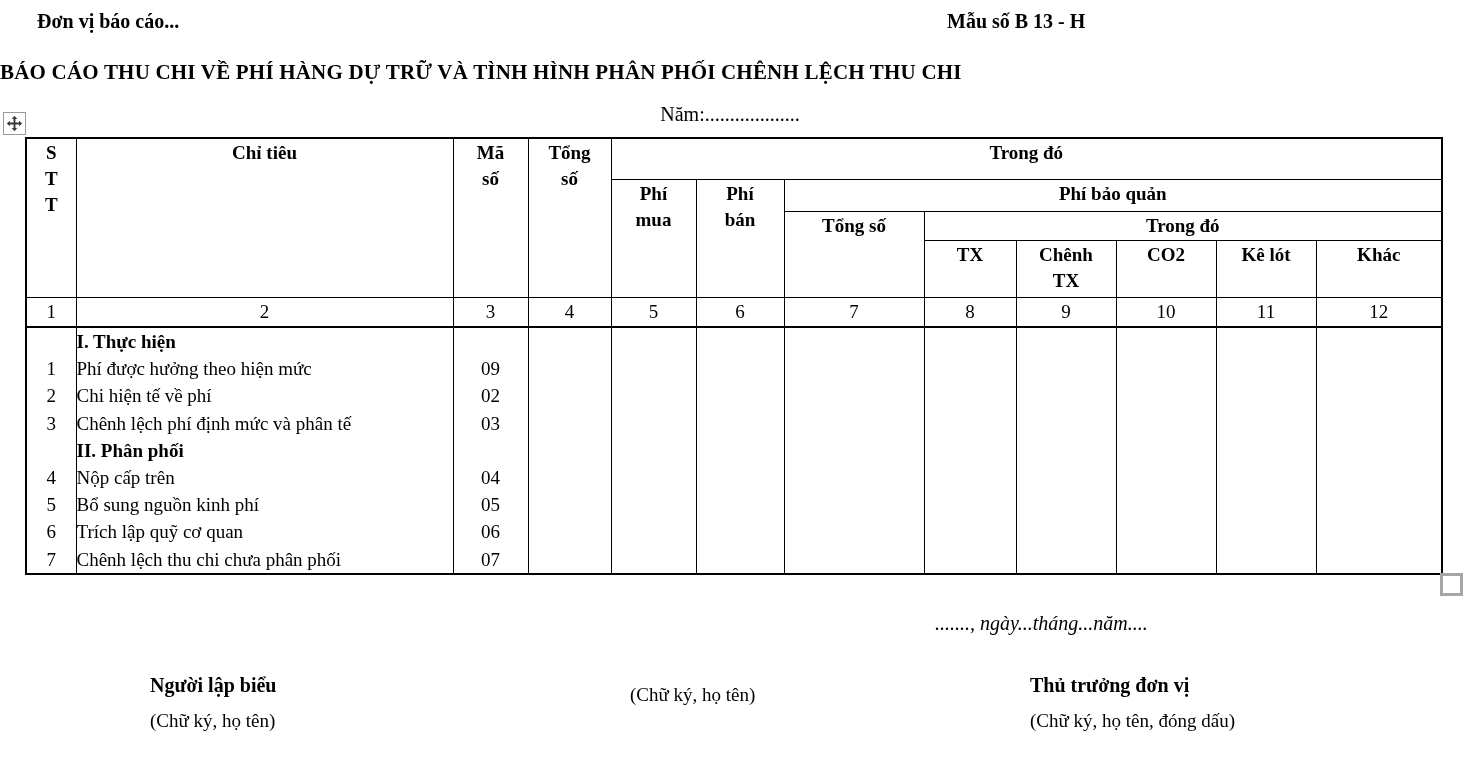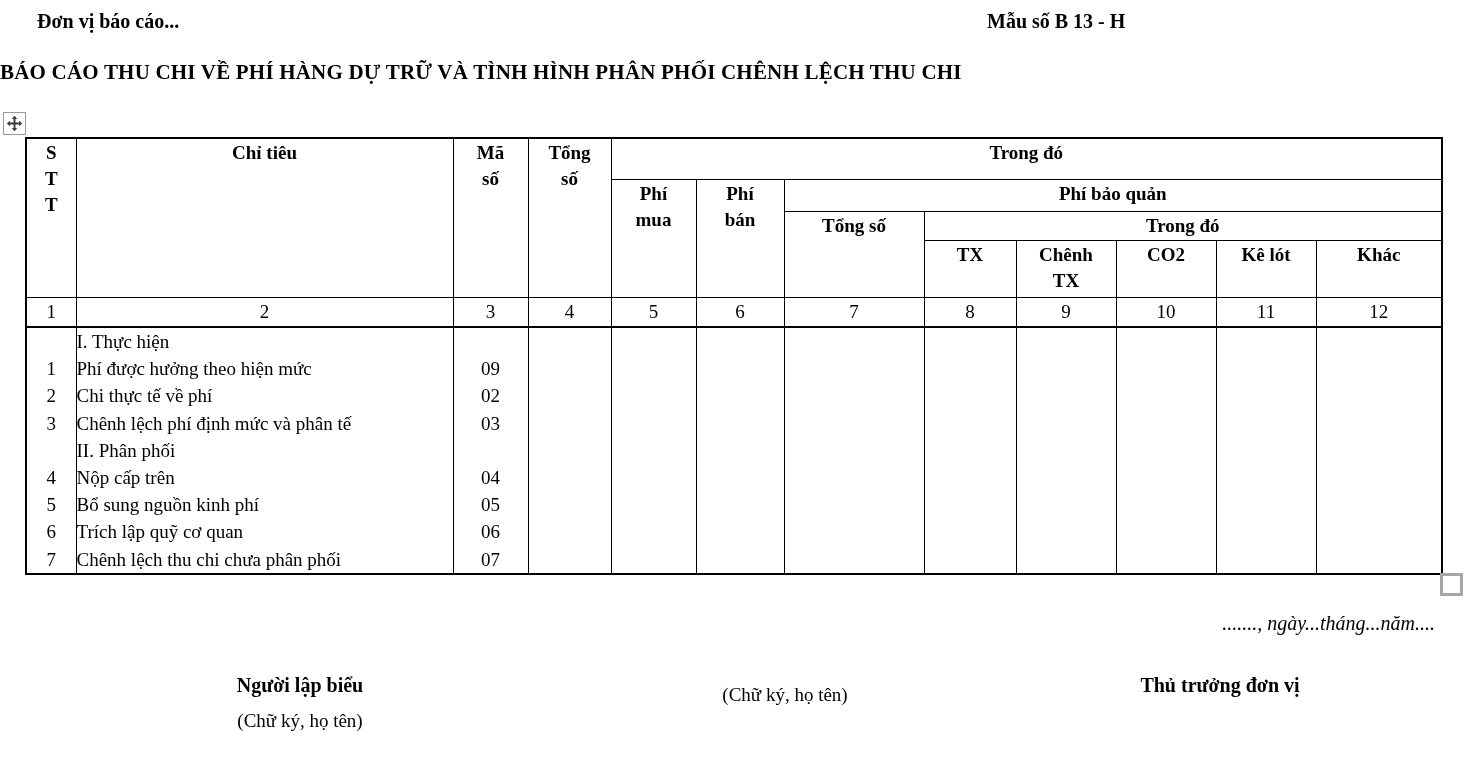--- a/index.html
+++ b/index.html
@@ -1,21 +1,21 @@
 <!DOCTYPE html>
 <html><head>
 <meta charset="utf-8">
 <style>
   html,body{margin:0;padding:0;background:#fff;}
   .page{
     position:relative;width:1477px;height:770px;background:#fff;color:#000;
     font-family:"Liberation Serif","DejaVu Serif",serif;overflow:hidden;padding-left:19px;
   }
   .hdr-left{position:absolute;left:37px;top:10px;font-size:20px;font-weight:bold;}
-  .hdr-right{position:absolute;left:947px;top:10px;font-size:20px;font-weight:bold;margin-left:40px;}
+  .hdr-right{position:absolute;left:947px;top:10px;font-size:20px;font-weight:bold;}
   .doc-title{position:absolute;left:0;top:60px;width:1290px;font-size:21px;font-weight:bold;letter-spacing:.2px;}
   .year-line{position:absolute;left:0;top:103px;width:1460px;text-align:center;font-size:20px;}
 
   .move-handle{
     position:absolute;left:3px;top:112px;width:23px;height:23px;box-sizing:border-box;
     border:1px solid #9a9a9a;background:#fff;display:flex;align-items:center;justify-content:center;
     cursor:move;
   }
   .resize-handle{
     position:absolute;left:1440px;top:573px;width:23px;height:23px;box-sizing:border-box;
@@ -30,38 +30,39 @@
   table.report td{border:1px solid #000;padding:0;vertical-align:top;overflow:hidden;}
   tr.h td{font-weight:bold;text-align:center;padding:1px 14px;line-height:26px;}
   td.cell-stt{padding-top:5px;line-height:27px;}
   tr.h1{height:41px;} tr.h2{height:32px;} tr.h3{height:28px;} tr.h4{height:57px;}
   tr.nums{height:30px;}
   tr.nums td{text-align:center;font-weight:normal;line-height:28px;border-bottom:2px solid #000;}
   tr.bodyrow{height:245px;}
   td.c-center{text-align:center;}
   td.c-label{text-align:left;padding-left:10px;padding-right:4px;}
   .body-line{line-height:27.2px;min-height:27.2px;white-space:nowrap;}
-  .body-line.bold{font-weight:normal;}
+  .body-line.bold{font-weight:bold;}
 
-  .date-line{position:absolute;left:935px;top:612px;width:500px;text-align:right;font-style:italic;font-size:20px;}
-  .sig{position:absolute;top:672px;text-align:center;}
+  .date-line{position:absolute;left:935px;top:612px;width:500px;text-align:left;font-style:italic;font-size:20px;}
+  .sig{position:absolute;top:672px;}
   .sig1{left:150px;width:300px;}
   .sig2{left:630px;width:310px;}
   .sig3{left:1030px;width:380px;}
   .sig-title{font-size:20px;font-weight:bold;line-height:26px;}
   .sig-note{font-size:19px;margin-top:10px;line-height:25px;}
 </style>
 </head>
 <body>
 
 <div class="page">
 
   <div class="hdr-left">Đơn vị báo cáo...</div>
   <div class="hdr-right">Mẫu số B 13 - H</div>
   <div class="doc-title">BÁO CÁO THU CHI VỀ PHÍ HÀNG DỰ TRỮ VÀ TÌNH HÌNH PHÂN PHỐI CHÊNH LỆCH THU CHI</div>
+  <div class="year-line">Năm:...................</div>
 
   <div class="move-handle">
     <svg width="17" height="17" viewBox="0 0 20 20">
       <path fill="#3a3a3a" d="M10 1 L13.2 4.6 L11.1 4.6 L11.1 8.9 L15.4 8.9 L15.4 6.8 L19 10 L15.4 13.2 L15.4 11.1 L11.1 11.1 L11.1 15.4 L13.2 15.4 L10 19 L6.8 15.4 L8.9 15.4 L8.9 11.1 L4.6 11.1 L4.6 13.2 L1 10 L4.6 6.8 L4.6 8.9 L8.9 8.9 L8.9 4.6 L6.8 4.6 Z"></path>
     </svg>
   </div>
 
   <table class="report">
     <colgroup>
       <col style="width:50px">
@@ -127,21 +128,21 @@
             <div class="body-line">3</div>
             <div class="body-line bold">&nbsp;</div>
             <div class="body-line">4</div>
             <div class="body-line">5</div>
             <div class="body-line">6</div>
             <div class="body-line">7</div>
           </td>
       <td id="body-col-label" class="c-label">
             <div class="body-line bold">I. Thực hiện</div>
             <div class="body-line">Phí được hưởng theo hiện mức</div>
-            <div class="body-line">Chi thực tế về phí</div>
+            <div class="body-line">Chi hiện tế về phí</div>
             <div class="body-line">Chênh lệch phí định mức và phân tế</div>
             <div class="body-line bold">II. Phân phối</div>
             <div class="body-line">Nộp cấp trên</div>
             <div class="body-line">Bổ sung nguồn kinh phí</div>
             <div class="body-line">Trích lập quỹ cơ quan</div>
             <div class="body-line">Chênh lệch thu chi chưa phân phối</div>
           </td>
       <td id="body-col-maso" class="c-center">
             <div class="body-line bold">&nbsp;</div>
             <div class="body-line">09</div>
@@ -172,15 +173,16 @@
 
   <div class="sig sig1">
     <div class="sig-title">Người lập biểu</div>
     <div class="sig-note">(Chữ ký, họ tên)</div>
   </div>
   <div class="sig sig2">
     <div class="sig-note">(Chữ ký, họ tên)</div>
   </div>
   <div class="sig sig3">
     <div class="sig-title">Thủ trưởng đơn vị</div>
+    <div class="sig-note">(Chữ ký, họ tên, đóng dấu)</div>
   </div>
 
 </div>
 
 </body></html>

